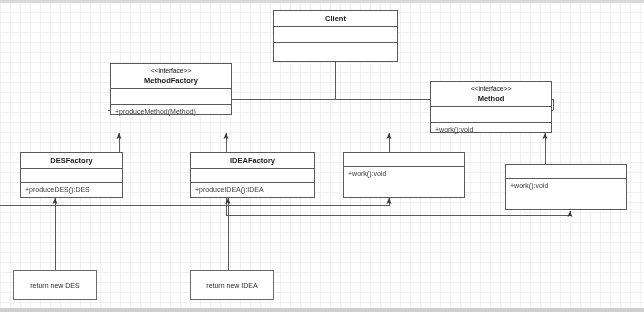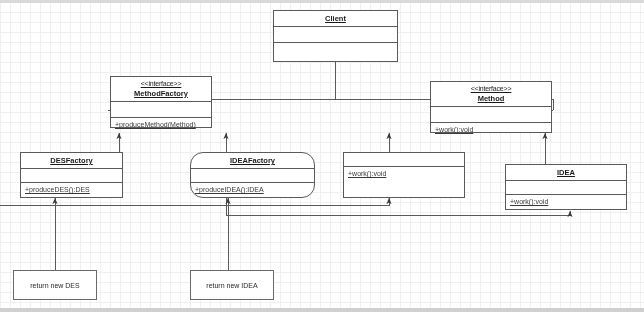--- a/index.html
+++ b/index.html
@@ -49,21 +49,20 @@
     box-sizing: border-box;
     background: #ffffff;
     border: 1px solid #5a5a5a;
     z-index: 5;
   }
   .nrow {
     box-sizing: border-box;
     border-bottom: 1px solid #5a5a5a;
     overflow: hidden;
     white-space: nowrap;
-    text-decoration: underline;
   }
   .nrow:last-child { border-bottom: none; }
   .title {
     text-align: center;
     font-weight: bold;
     font-size: 7.5px;
     color: #1a1a1a;
     line-height: 1.25;
     padding-top: 3px;
     padding-bottom: 3px;
@@ -137,21 +136,21 @@
       <path d="M228,270 L228,198" marker-end="url(#arrow)"></path>
     </g>
   </svg>
 
   <div class="node" style="left:273px; top:10px; width:125px; height:52px;">
     <div class="nrow title">Client</div>
     <div class="nrow attrs"></div>
     <div class="nrow ops"></div>
   </div>
 
-  <div class="node" style="left:110px; top:76px; width:102px; height:52px;">
+  <div class="node" style="left:110px; top:63px; width:122px; height:52px;">
     <div class="nrow title">
       <span class="stereo">&lt;&lt;interface&gt;&gt;</span>
       <span>MethodFactory</span>
     </div>
     <div class="nrow attrs"></div>
     <div class="nrow ops">+produceMethod(Method)</div>
   </div>
 
   <div class="node" style="left:430px; top:81px; width:122px; height:52px;">
     <div class="nrow title">
@@ -161,33 +160,32 @@
     <div class="nrow attrs"></div>
     <div class="nrow ops">+work():void</div>
   </div>
 
   <div class="node" style="left:20px; top:152px; width:103px; height:46px;">
     <div class="nrow title">DESFactory</div>
     <div class="nrow attrs" style="height:14px;"></div>
     <div class="nrow ops">+produceDES():DES</div>
   </div>
 
-  <div class="node" style="left:190px; top:152px; width:125px; height:46px;border-radius:13px;">
+  <div class="node" style="left:190px; top:152px; width:125px; height:46px;">
     <div class="nrow title">IDEAFactory</div>
     <div class="nrow attrs" style="height:14px;"></div>
     <div class="nrow ops">+produceIDEA():IDEA</div>
   </div>
 
   <div class="node" style="left:343px; top:152px; width:122px; height:46px;">
     <div class="nrow attrs" style="height:14px;"></div>
     <div class="nrow ops">+work():void</div>
   </div>
 
   <div class="node" style="left:505px; top:164px; width:122px; height:46px;">
-    <div class="nrow title">IDEA</div>
     <div class="nrow attrs" style="height:14px;"></div>
     <div class="nrow ops">+work():void</div>
   </div>
 
   <div class="note" style="left:13px; top:270px; width:84px; height:30px;">
     <span>return new DES</span>
   </div>
 
   <div class="note" style="left:190px; top:270px; width:84px; height:30px;">
     <span>return new IDEA</span>

